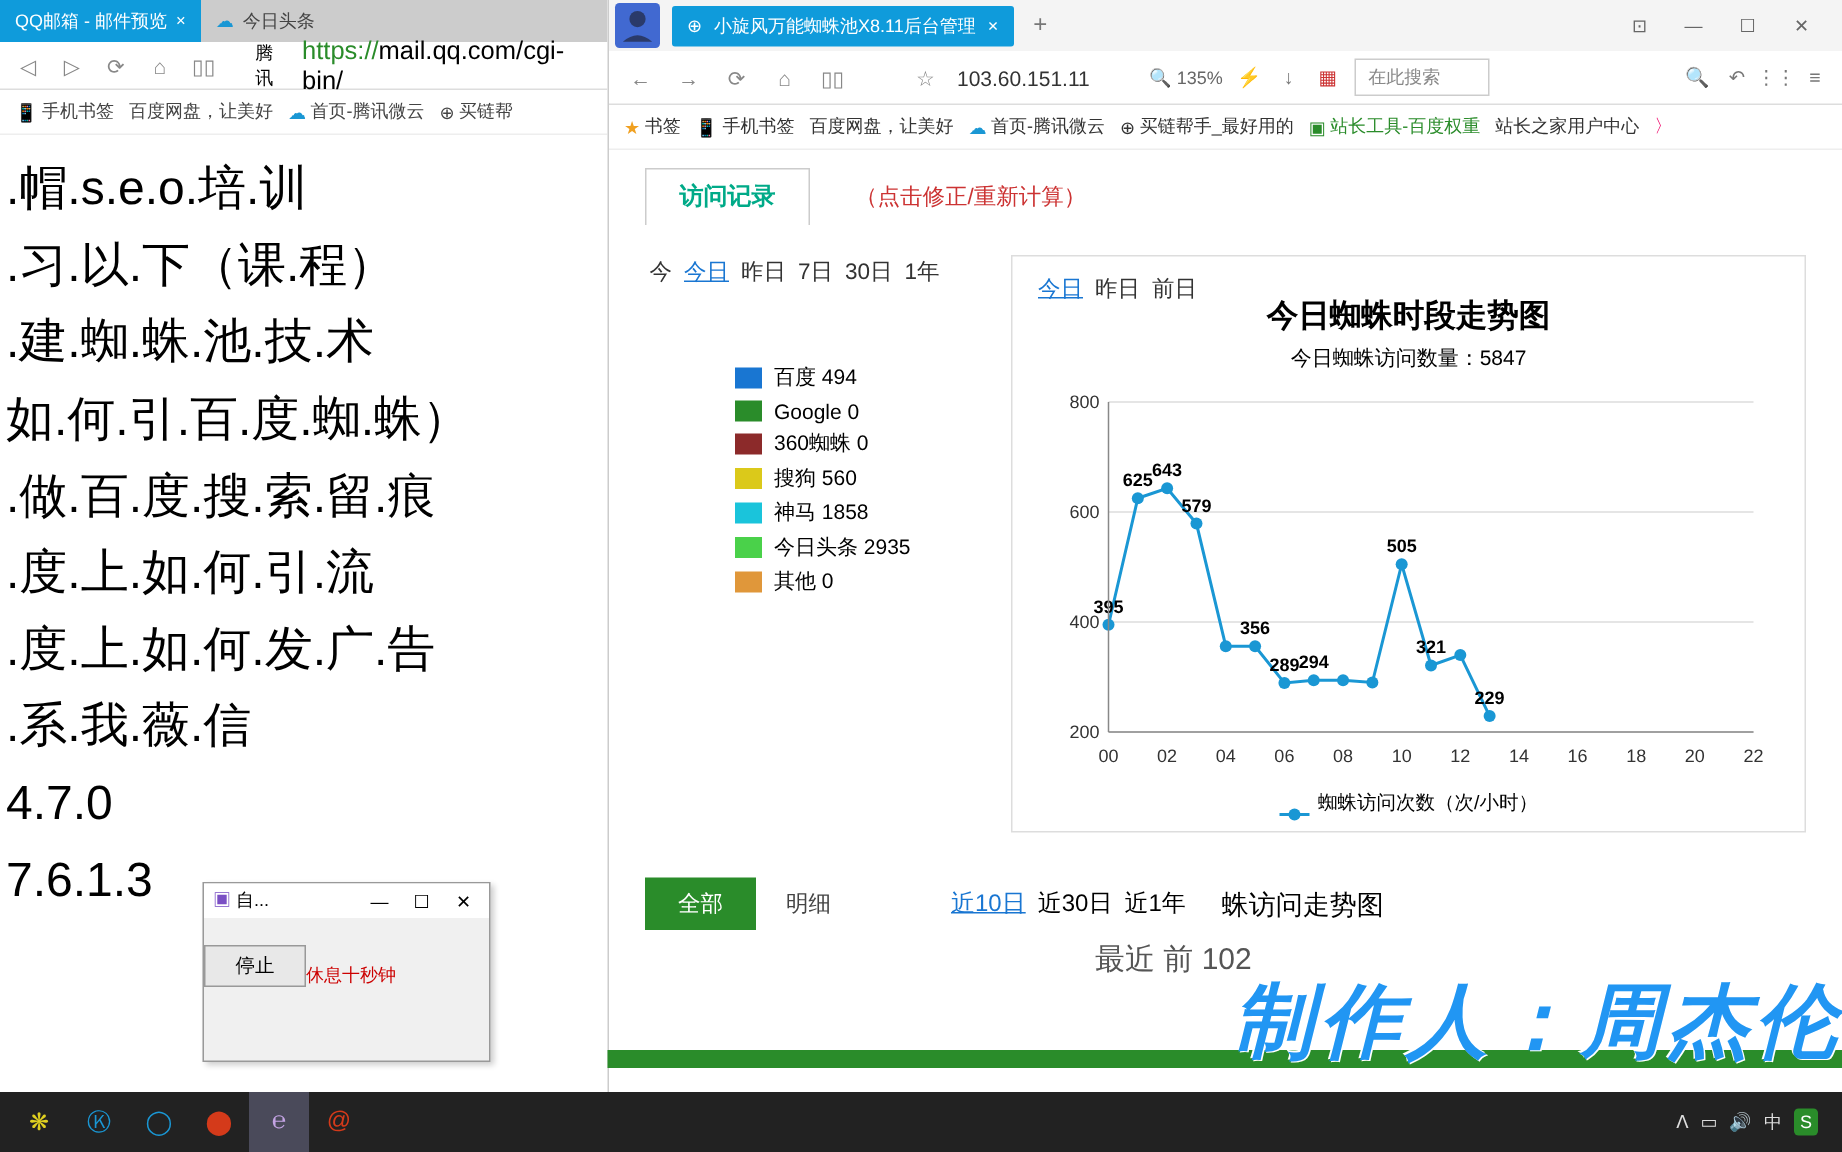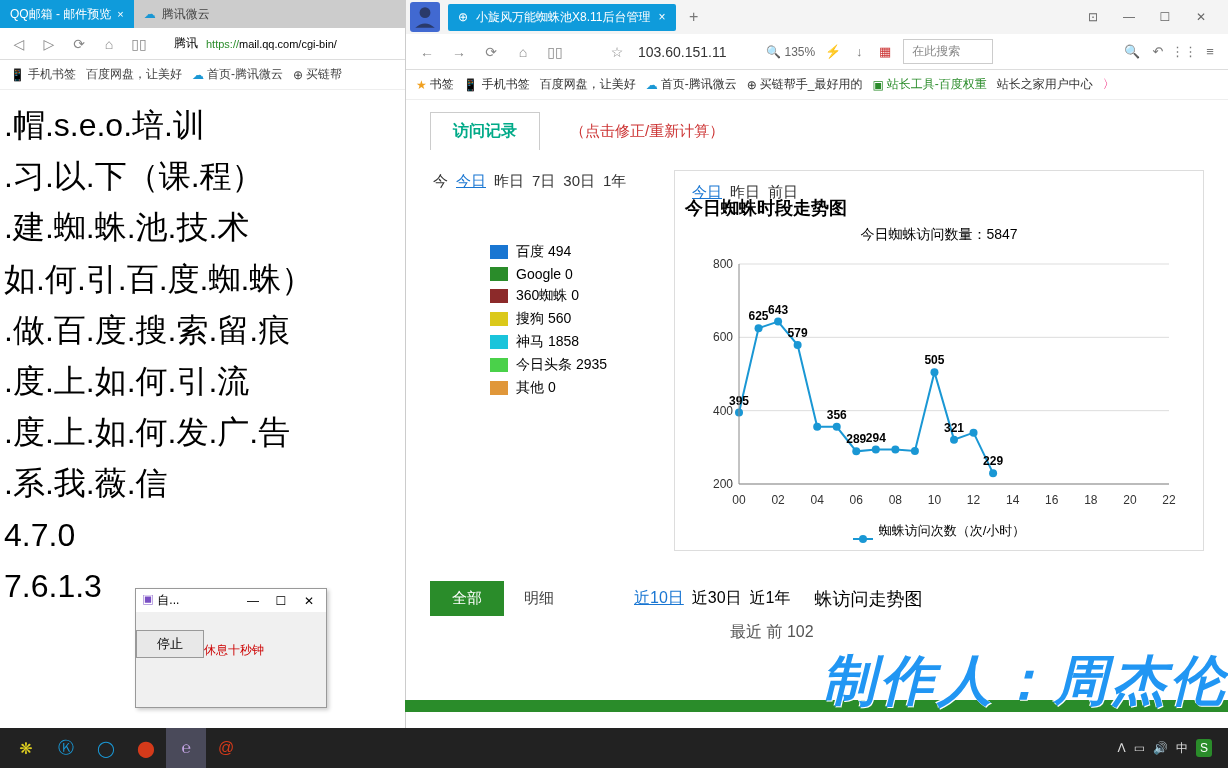--- a/index.html
+++ b/index.html
@@ -8,21 +8,21 @@
 
 .left-window { position: absolute; left: 0; top: 0; width: 405px; height: 708px; background: #fff; }
 .left-tabs { display: flex; background: #ccc; height: 28px; }
 .left-tab { padding: 4px 10px; font-size: 12px; display: flex; align-items: center; gap: 6px; }
 .left-tab.active { background: #0f9bdb; color: #fff; }
 .left-tab .close-x { font-size: 11px; cursor: pointer; }
 .left-tab-inactive { color: #444; }
 .left-toolbar { display: flex; align-items: center; padding: 4px 8px; gap: 8px; height: 32px; border-bottom: 1px solid #ddd; }
 .nav-btn { width: 22px; height: 22px; display: flex; align-items: center; justify-content: center; color: #888; font-size: 14px; cursor: pointer; }
 .addr-label { font-size: 12px; }
-.addr-url { font-size: 11px; text-align: right; }
+.addr-url { font-size: 17px; }
 .addr-green { color: #2a8c2a; }
 .left-bookmarks { display: flex; gap: 10px; padding: 6px 10px; font-size: 12px; color: #444; border-bottom: 1px solid #eee; }
 .bm-item { display: flex; align-items: center; gap: 3px; cursor: pointer; }
 
 .left-content { padding: 10px 4px; }
 .left-content div { font-size: 32px; color: #000; line-height: 1.6; }
 
 
 .right-window { position: absolute; left: 405px; top: 0; width: 823px; height: 728px; background: #fff; border-left: 1px solid #ccc; }
 .win-controls { position: absolute; right: 0; top: 0; display: flex; gap: 10px; padding: 6px 14px; z-index: 10; }
@@ -56,35 +56,35 @@
 .panel-right { flex: 1; border: 1px solid #ddd; padding: 10px; }
 
 .date-tabs { display: flex; gap: 2px; font-size: 15px; color: #333; margin-bottom: 16px; }
 .date-tab { padding: 2px 3px; cursor: pointer; }
 .date-tab.active { color: #1976d2; text-decoration: underline; }
 
 .legend { display: flex; flex-direction: column; gap: 5px; font-size: 14px; margin-left: 60px; margin-top: 50px; }
 .legend-item { display: flex; align-items: center; gap: 8px; }
 .legend-swatch { width: 18px; height: 14px; }
 
-.chart-title { font-size: 18px; font-weight: bold; }
+.chart-title { text-align: center; font-size: 21px; font-weight: bold; }
 .chart-subtitle { text-align: center; font-size: 14px; margin: 6px 0 10px; }
 .chart-area { position: relative; width: 480px; height: 260px; margin: 0 auto; }
 .chart-legend-label { text-align: center; font-size: 13px; margin-top: 8px; display: flex; align-items: flex-end; justify-content: center; gap: 6px; }
 .line-mark { width: 20px; height: 2px; background: #1a97d4; position: relative; }
 .line-mark::after { content:''; width:8px; height:8px; background:#1a97d4; border-radius:50%; position:absolute; left:6px; top:-3px; }
 
 .bottom-bar { margin-top: 30px; display: flex; align-items: center; gap: 20px; }
 .btn-all { background: #2a8c2a; color: #fff; padding: 8px 22px; font-size: 15px; cursor: pointer; }
 .btn-detail { color: #444; font-size: 15px; cursor: pointer; }
 .sub-tabs { margin-left: 60px; display: flex; gap: 8px; font-size: 16px; }
 .sub-tab { cursor: pointer; text-align: center; }
 .sub-tab.active { color: #1976d2; text-decoration: underline; }
 .bottom-title { font-size: 18px; margin-left: 4px; }
-.bottom-sub { font-size: 16px; color: #555; margin-top: 6px; margin-left: 300px; }
+.bottom-sub { font-size: 20px; color: #555; margin-top: 6px; margin-left: 300px; }
 
 
 .popup { position: absolute; left: 135px; top: 588px; width: 192px; height: 120px; background: #f0f0f0; border: 1px solid #999; box-shadow: 2px 2px 4px rgba(0,0,0,.2); }
 .popup-title { display: flex; justify-content: space-between; align-items: center; padding: 3px 6px; font-size: 12px; background: #fff; }
 .popup-title-right { display: flex; gap: 6px; }
 .popup-title-right span { width: 22px; text-align: center; cursor: pointer; }
 .popup-body { display: flex; flex-direction: row; align-items: center; padding: 16px 0 10px; }
 .popup-btn { padding: 4px 20px; border: 1px solid #999; background: #e8e8e8; font-size: 13px; cursor: pointer; }
 .popup-msg { margin-top: 14px; font-size: 12px; color: #c00; }
 
@@ -102,21 +102,21 @@
 <body>
 
 <div class="left-window">
   <div class="left-tabs">
     <div class="left-tab active">
       <span>QQ邮箱 - 邮件预览</span>
       <span class="close-x">×</span>
     </div>
     <div class="left-tab left-tab-inactive">
       <span style="color:#1a97d4">☁</span>
-      <span>腾讯微云</span>
+      <span>今日头条</span>
     </div>
   </div>
   <div class="left-toolbar">
     <span class="nav-btn">◁</span>
     <span class="nav-btn">▷</span>
     <span class="nav-btn">⟳</span>
     <span class="nav-btn">⌂</span>
     <span class="nav-btn">▯▯</span>
     <span style="width:8px"></span>
     <span class="addr-label">腾讯</span>

